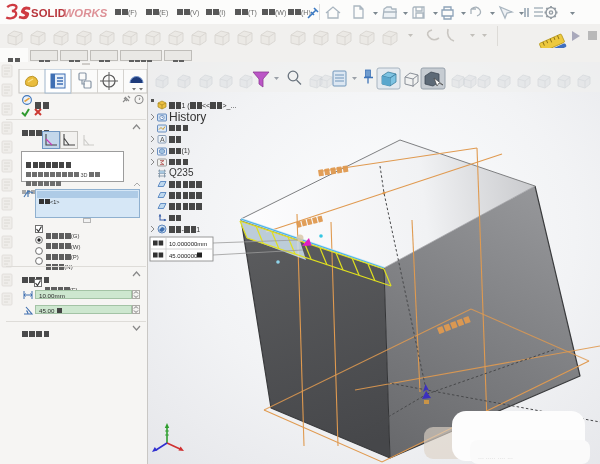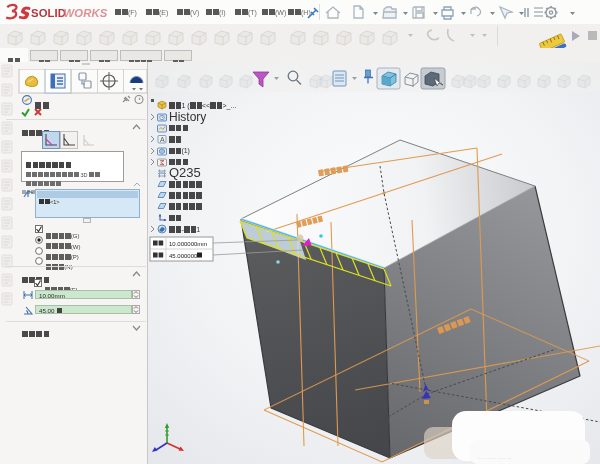--- a/index.html
+++ b/index.html
@@ -590,21 +590,21 @@
         </svg></span><i class="k" style="width:12.4px;height:6.5px;background:repeating-linear-gradient(90deg,#474747 0,#474747 5.6px,rgba(0,0,0,0) 5.6px,rgba(0,0,0,0) 6.8px);"></i><span style="font-size:7px;color:#333;vertical-align:middle">(1)</span></div>
     <div class="abs" style="left:150px;top:152px;height:10px;white-space:nowrap"><svg width="5" height="8" style="vertical-align:middle;margin-right:2px">
         <path d="M1 1 L4 4 L1 7" stroke="#888" fill="none" stroke-width="1"></path>
       </svg><span style="display:inline-block;vertical-align:middle;margin-right:2px"><svg width="10" height="10" viewBox="0 0 10 10">
           <rect x="0.5" y="2" width="9" height="7" rx="1" fill="#f1f1ee" stroke="#888" stroke-width="0.8"></rect>
           <path d="M3 3.6 h4 l-3.2 2 l3.2 2 h-4" stroke="#b05050" stroke-width="0.8" fill="none"></path>
         </svg></span><i class="k" style="width:19.2px;height:6.5px;background:repeating-linear-gradient(90deg,#474747 0,#474747 5.6px,rgba(0,0,0,0) 5.6px,rgba(0,0,0,0) 6.8px);"></i></div>
     <div class="abs" style="left:150px;top:163px;height:10px;white-space:nowrap"><span style="display:inline-block;width:7px"></span><span style="display:inline-block;vertical-align:middle;margin-right:2px"><svg width="10" height="10" viewBox="0 0 10 10">
           <path d="M1 3 h8 M1 5.5 h8 M1 8 h8 M2.5 1.5 v8 M7.5 1.5 v8" stroke="#7a8d9e" stroke-width="0.8" fill="none"></path>
           <rect x="2.5" y="3" width="5" height="2.5" fill="#a8c8e0"></rect>
-        </svg></span><span style="font-size:13px;color:#333;vertical-align:middle">Q235</span></div>
+        </svg></span><span style="font-size:10px;color:#333;vertical-align:middle">Q235</span></div>
     <div class="abs" style="left:150px;top:174.5px;height:10px;white-space:nowrap"><span style="display:inline-block;width:7px"></span><span style="display:inline-block;vertical-align:middle;margin-right:2px"><svg width="10" height="10" viewBox="0 0 10 10">
           <path d="M1 7.5 L3.5 2.5 H9 L6.5 7.5 z" fill="#bcd7ee" stroke="#3f74b8" stroke-width="0.8" opacity="0.95"></path>
         </svg></span><i class="k" style="width:32.8px;height:6.5px;background:repeating-linear-gradient(90deg,#474747 0,#474747 5.6px,rgba(0,0,0,0) 5.6px,rgba(0,0,0,0) 6.8px);"></i></div>
     <div class="abs" style="left:150px;top:185.5px;height:10px;white-space:nowrap"><span style="display:inline-block;width:7px"></span><span style="display:inline-block;vertical-align:middle;margin-right:2px"><svg width="10" height="10" viewBox="0 0 10 10">
           <path d="M1 7.5 L3.5 2.5 H9 L6.5 7.5 z" fill="#bcd7ee" stroke="#3f74b8" stroke-width="0.8" opacity="0.95"></path>
         </svg></span><i class="k" style="width:32.8px;height:6.5px;background:repeating-linear-gradient(90deg,#474747 0,#474747 5.6px,rgba(0,0,0,0) 5.6px,rgba(0,0,0,0) 6.8px);"></i></div>
     <div class="abs" style="left:150px;top:196.5px;height:10px;white-space:nowrap"><span style="display:inline-block;width:7px"></span><span style="display:inline-block;vertical-align:middle;margin-right:2px"><svg width="10" height="10" viewBox="0 0 10 10">
           <path d="M1 7.5 L3.5 2.5 H9 L6.5 7.5 z" fill="#bcd7ee" stroke="#3f74b8" stroke-width="0.8" opacity="0.95"></path>
         </svg></span><i class="k" style="width:32.8px;height:6.5px;background:repeating-linear-gradient(90deg,#474747 0,#474747 5.6px,rgba(0,0,0,0) 5.6px,rgba(0,0,0,0) 6.8px);"></i></div>
     <div class="abs" style="left:150px;top:208px;height:10px;white-space:nowrap"><span style="display:inline-block;width:7px"></span><span style="display:inline-block;vertical-align:middle;margin-right:2px"><svg width="10" height="10" viewBox="0 0 10 10">

